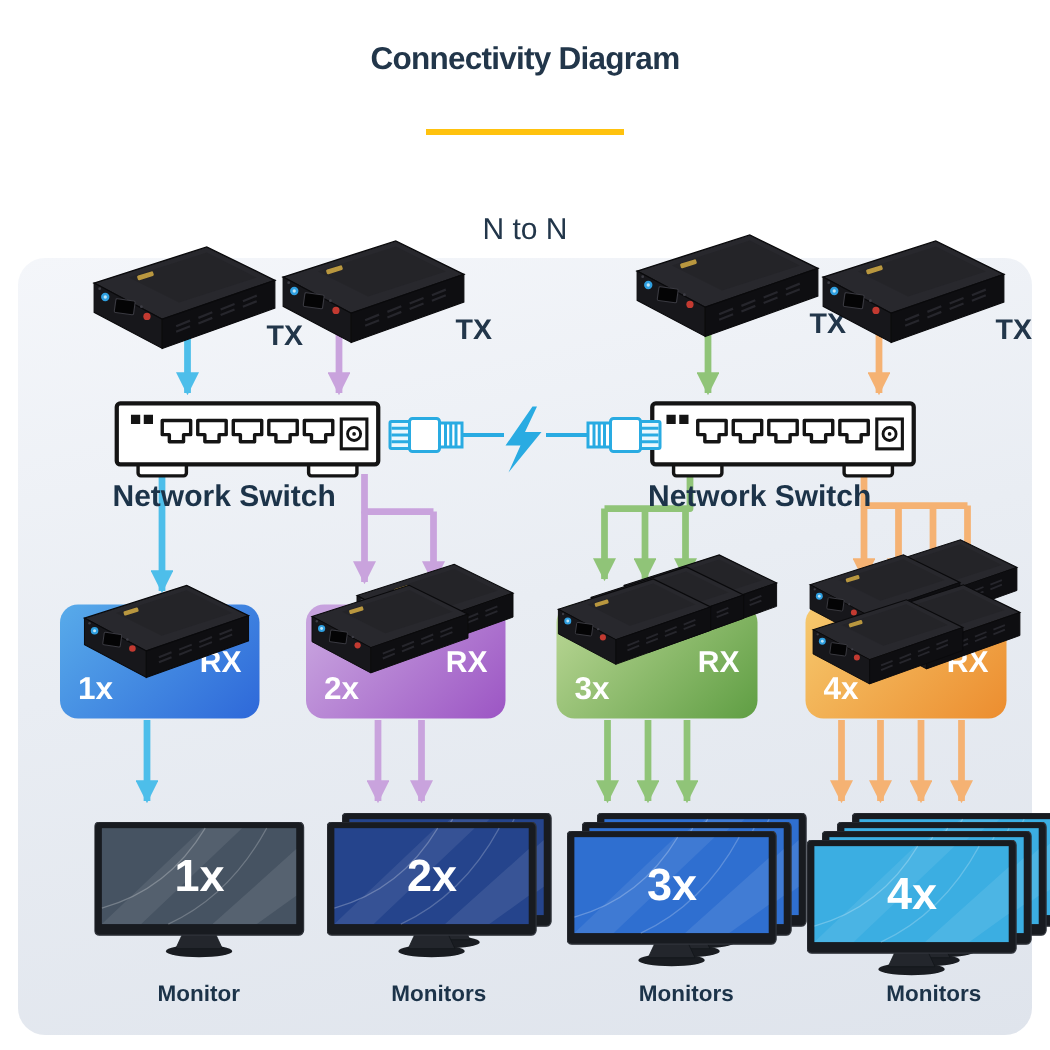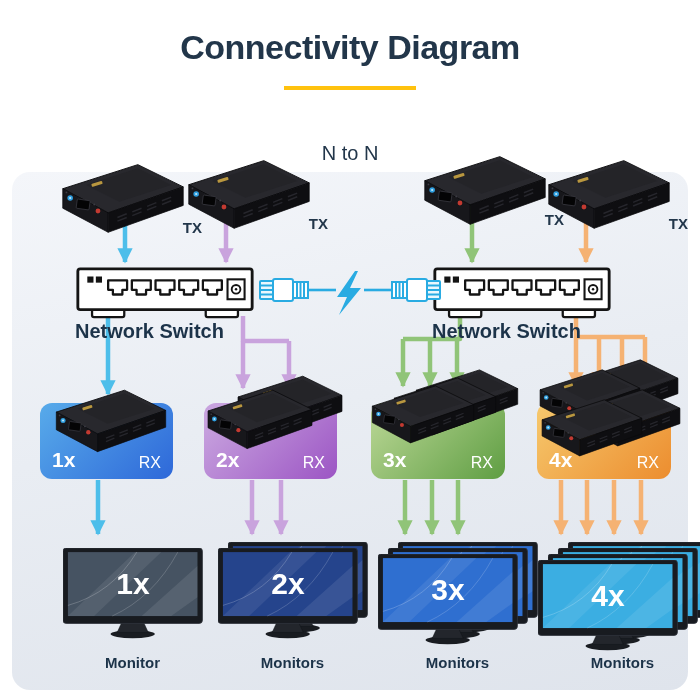--- a/index.html
+++ b/index.html
@@ -1,36 +1,36 @@
 <!DOCTYPE html>
 <html><head>
 <meta charset="utf-8">
 <style>
   html,body{margin:0;padding:0;background:#fff;}
   .page{position:relative;width:700px;height:700px;background:#ffffff;
         font-family:"Liberation Sans",sans-serif;overflow:hidden;}
   .title{position:absolute;top:28px;left:0;width:700px;text-align:center;
-         font-size:34px;font-weight:700;color:#22364A;letter-spacing:-0.5px;}
+         font-size:21px;font-weight:700;color:#22364A;letter-spacing:-0.5px;}
   .underline{position:absolute;left:284px;top:86px;width:132px;height:4px;background:#FFC20E;}
   .subtitle{position:absolute;top:106px;left:0;width:700px;text-align:center;
             font-size:20px;color:#22364A;margin-top:36px;}
   .panel{position:absolute;left:12px;top:172px;width:676px;height:518px;border-radius:18px;
          background:linear-gradient(168deg,#f4f6fa 0%,#e9edf3 45%,#dfe4ec 100%);}
   .arrows{position:absolute;left:0;top:0;width:700px;height:700px;pointer-events:none;}
   .tx{position:absolute;width:150px;height:84px;}
   .tx svg{position:absolute;left:0;top:0;}
-  .tx .lbl{position:absolute;right:6px;bottom:8px;font-size:15px;font-weight:700;color:#22364A;}
+  .tx .lbl{position:absolute;right:6px;bottom:8px;font-size:19px;font-weight:700;color:#22364A;}
   .caplabel{position:absolute;font-size:20px;font-weight:700;color:#1C3349;text-align:left;}
   .rxbox{position:absolute;top:403px;width:133px;height:76px;border-radius:12px;}
   .g0{background:linear-gradient(135deg,#58ABEA 0%,#2E68D9 100%);}
   .g1{background:linear-gradient(135deg,#C7A2DE 10%,#9C55C4 100%);}
   .g2{background:linear-gradient(135deg,#BCD897 0%,#5F9E43 100%);}
   .g3{background:linear-gradient(135deg,#F6C96E 0%,#EC8D2F 100%);}
   .rxbox .cnt{position:absolute;left:12px;bottom:7px;font-size:21px;font-weight:700;color:#fff;}
-  .rxbox .rx{position:absolute;right:12px;bottom:7px;font-size:16px;font-weight:400;color:#fff;}
+  .rxbox .rx{position:absolute;right:12px;bottom:25px;font-size:20px;font-weight:700;color:#fff;}
   .abs{position:absolute;}
   .monlabel{position:absolute;top:654px;width:185px;text-align:center;
             font-size:15px;font-weight:700;color:#1C3349;}
   svg{overflow:visible;}
   .montext{font-family:"Liberation Sans",sans-serif;font-size:30px;font-weight:700;fill:#ffffff;}
 </style>
 </head>
 <body>
 
 <div class="page">

